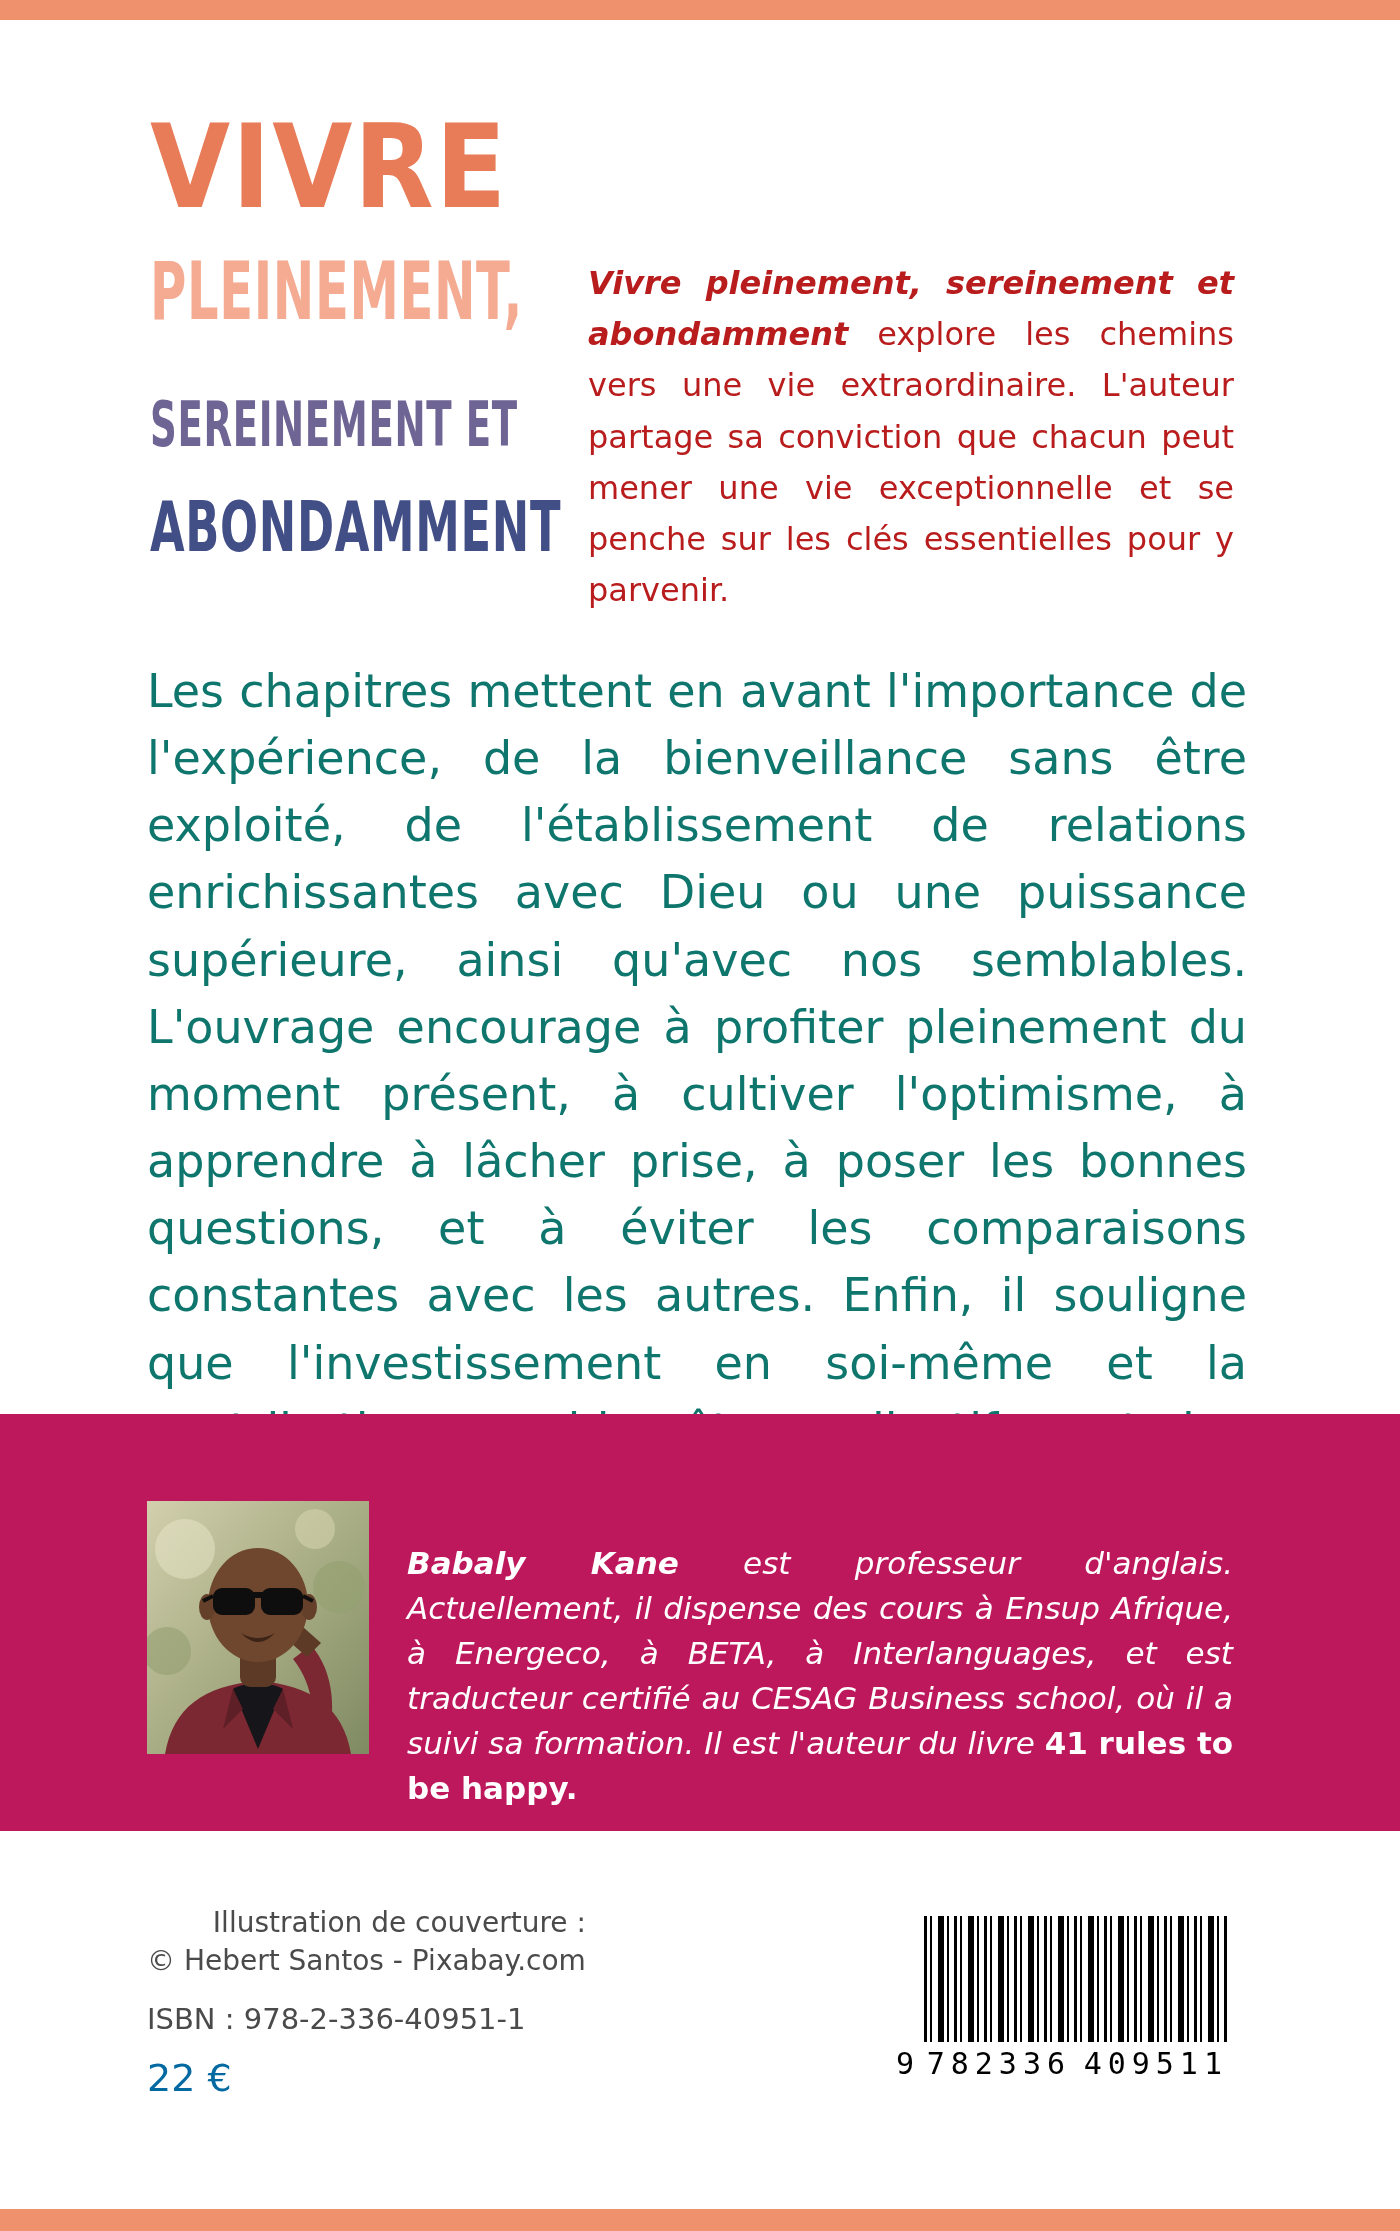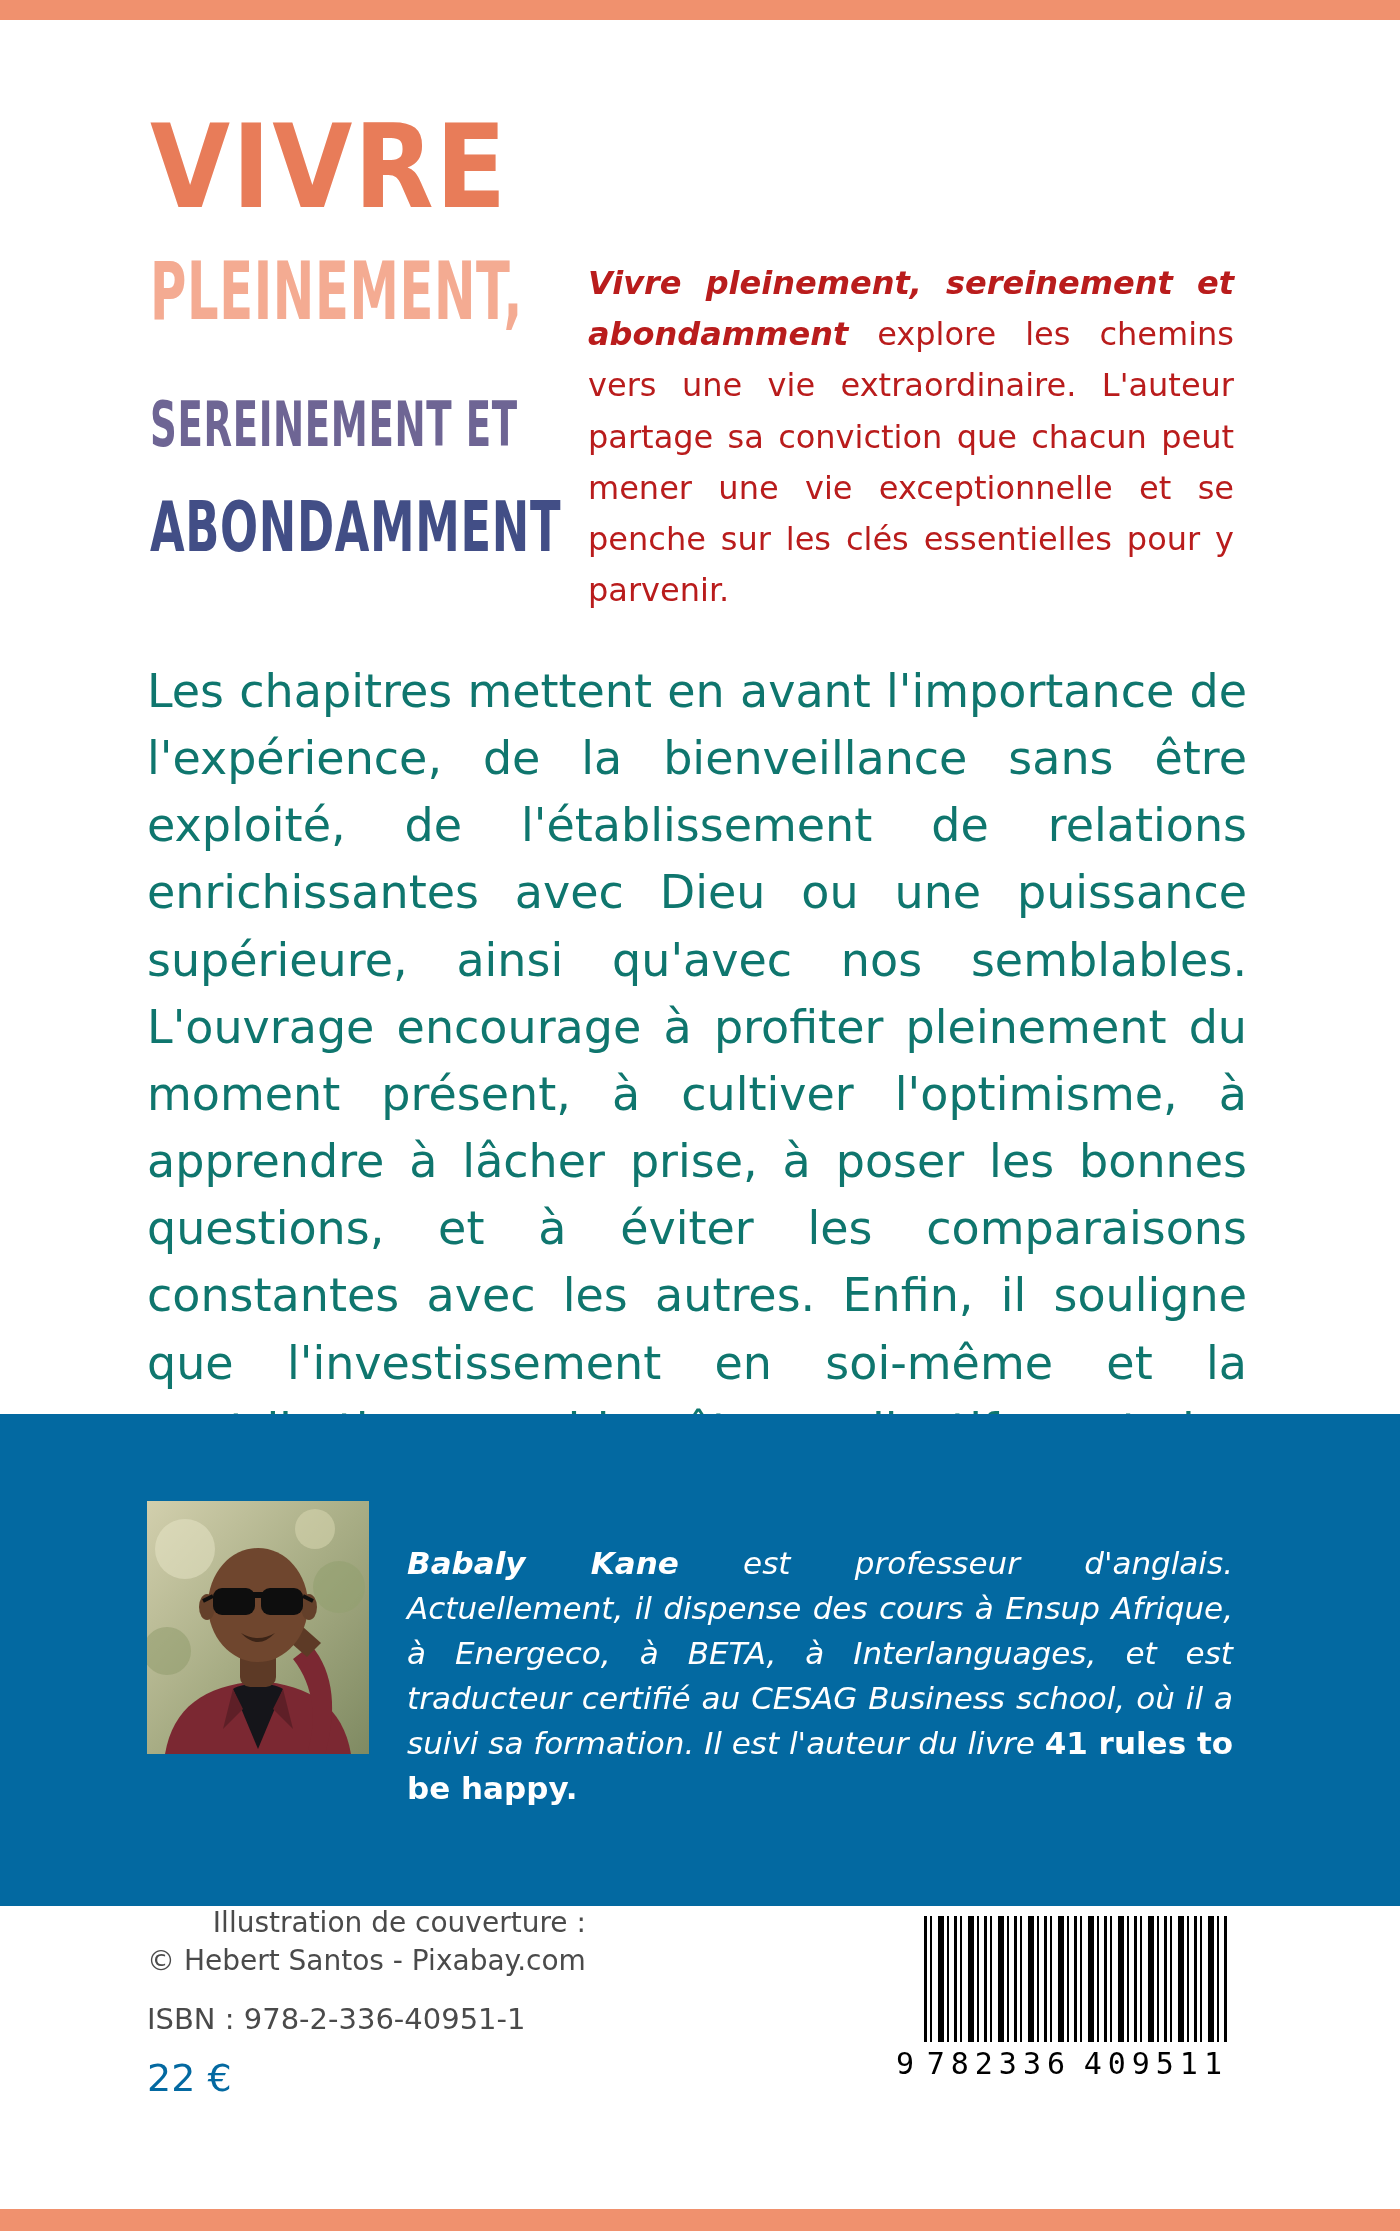--- a/index.html
+++ b/index.html
@@ -47,22 +47,22 @@
     position: absolute;
     left: 147px; top: 612px; width: 1100px;
     font-size: 46px; line-height: 1.46;
     text-align: justify;
     color: #0f766e;
   }
 
   
   .band {
     position: absolute;
-    left: 0; top: 1414px; width: 1400px; height: 492px;
-    background: #0369a1;
+    left: 0; top: 1414px; width: 1400px; height: 417px;
+    background: #be185d;
   }
   .photo {
     position: absolute;
     left: 147px; top: 87px; width: 222px; height: 253px;
     overflow: hidden;
   }
   .photo svg { display: block; width: 100%; height: 100%; }
   .bio {
     position: absolute;
     left: 407px; top: 96px; width: 826px;

